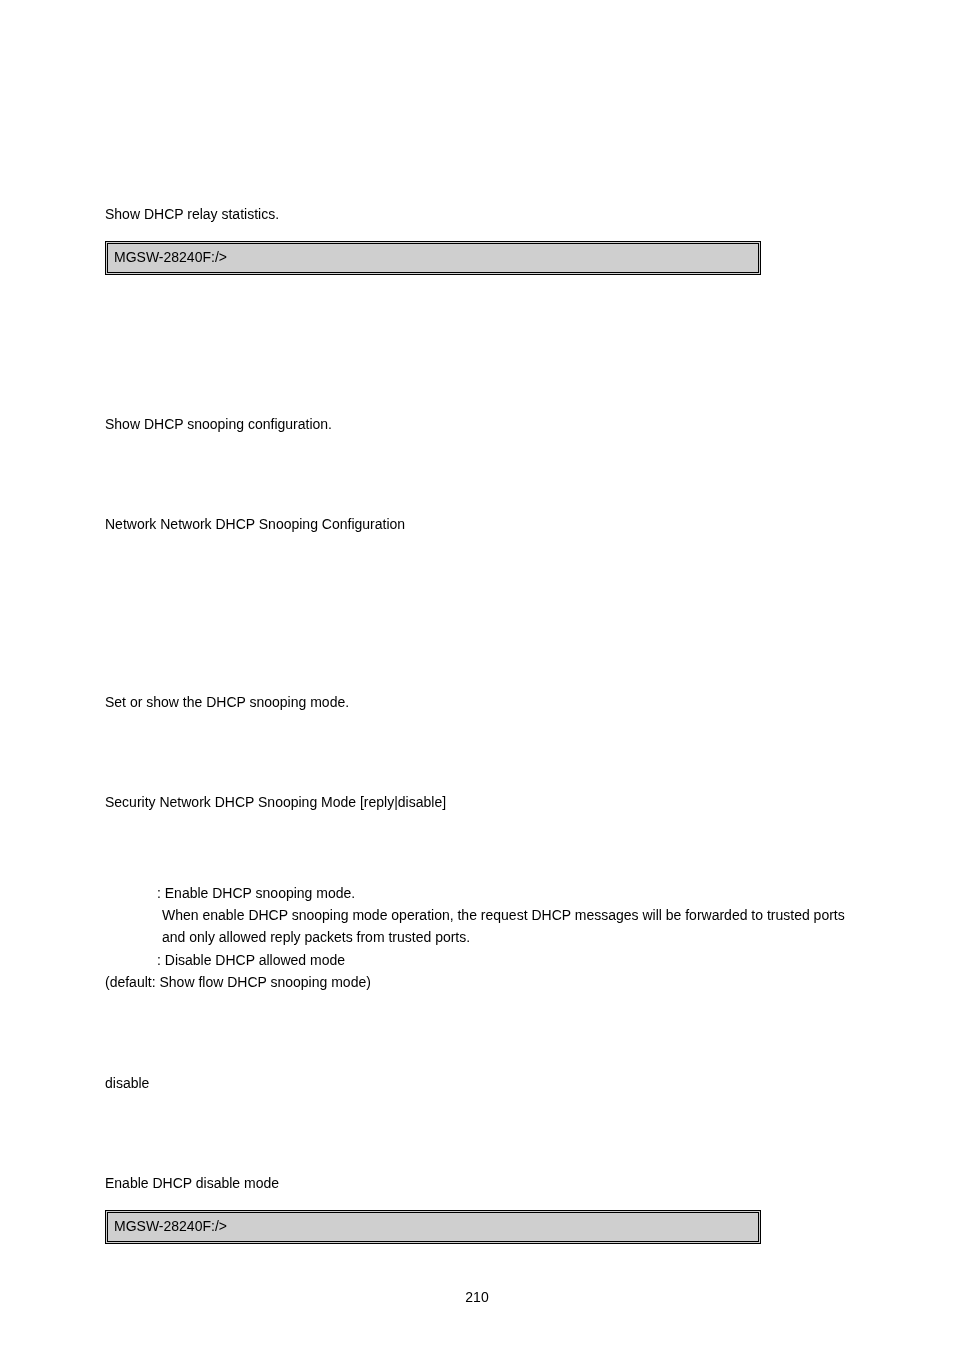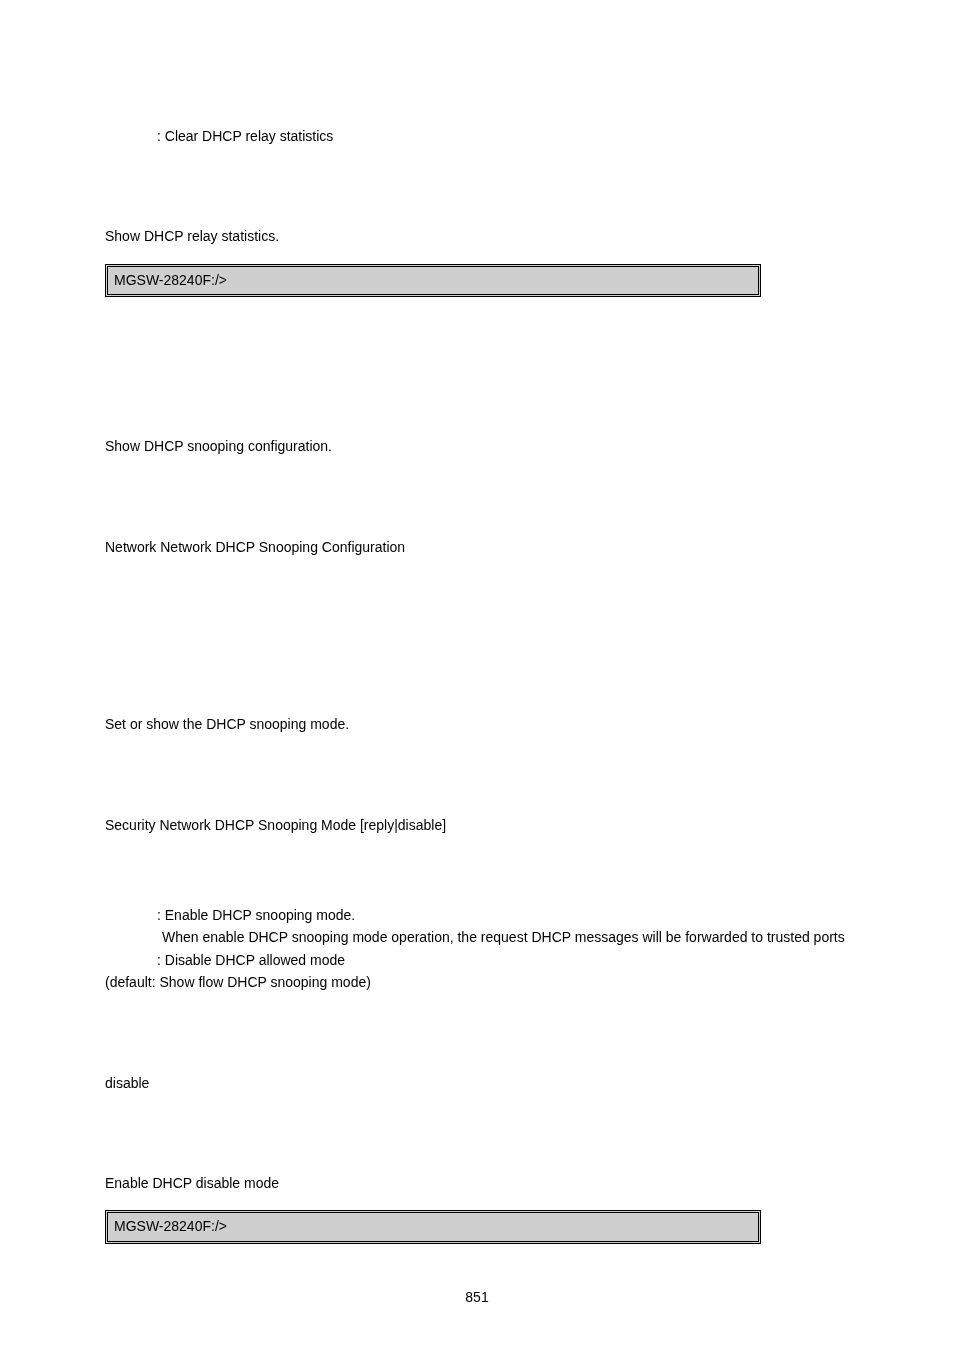--- a/index.html
+++ b/index.html
@@ -48,21 +48,20 @@
       font-size: 14px;
     }
     .sp-lg { height: 78px; }
     .sp-xxl { height: 138px; }
   </style>
 </head>
 <body>
 
 <div class="content">
 
-  <div class="line indent1">: Clear DHCP relay statistics</div>
 
   <div class="sp-lg"></div>
 
   <div class="line">Show DHCP relay statistics.</div>
   <div class="code-box">
     <span>MGSW-28240F:/&gt;</span>
   </div>
 
   <div class="sp-xxl"></div>
 
@@ -77,29 +76,30 @@
   <div class="line">Set or show the DHCP snooping mode.</div>
 
   <div class="sp-lg"></div>
 
   <div class="line">Security Network DHCP Snooping Mode [reply|disable]</div>
 
   <div style="height:68px;"></div>
 
   <div class="line indent1">: Enable DHCP snooping mode.</div>
   <div class="line indent15"> When enable DHCP snooping mode operation, the request DHCP messages will be forwarded to trusted ports</div>
+  <div class="line indent15"> and only allowed reply packets from trusted ports.</div>
   <div class="line indent1">: Disable DHCP allowed mode</div>
   <div class="line">(default: Show flow DHCP snooping mode)</div>
 
   <div class="sp-lg"></div>
 
   <div class="line">disable</div>
 
   <div class="sp-lg"></div>
 
   <div class="line">Enable DHCP disable mode</div>
   <div class="code-box">
     <span>MGSW-28240F:/&gt;</span>
   </div>
 
 </div>
 
-<div class="page-num">851</div>
+<div class="page-num">210</div>
 
 </body></html>

